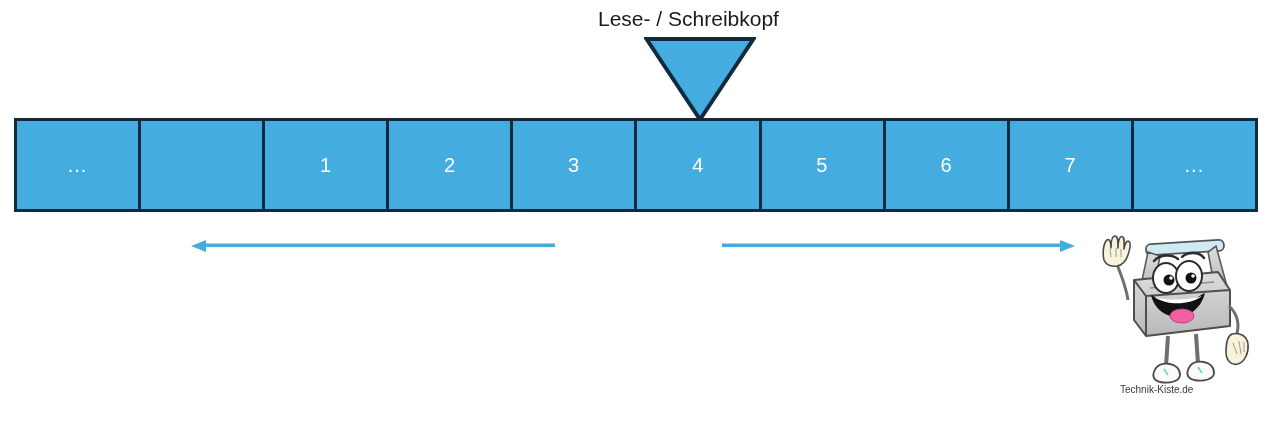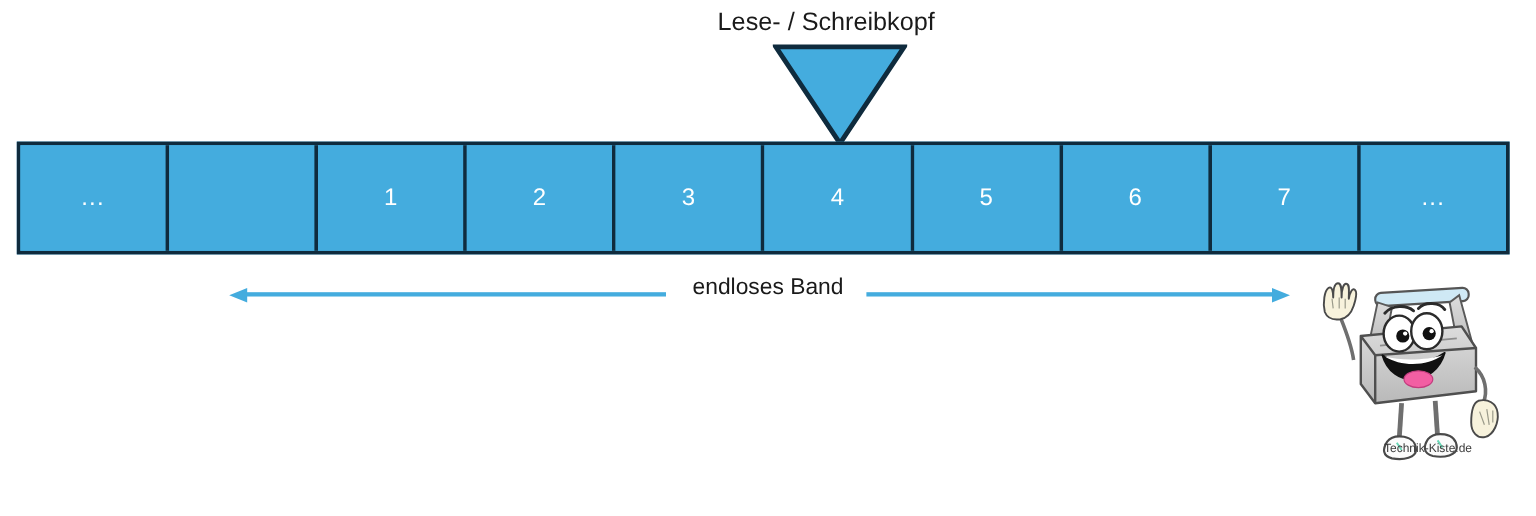--- a/index.html
+++ b/index.html
@@ -102,23 +102,23 @@
   #mascot {
     position: absolute;
     left: 1090px;
     top: 228px;
     width: 180px;
     height: 180px;
   }
   #mascot-caption {
     position: absolute;
     left: 1120px;
-    top: 368px;
+    top: 383px;
     width: 140px;
-    text-align: center;
+    text-align: left;
     font-size: 10px;
     line-height: 13px;
     color: #3a3a3a;
     white-space: nowrap;
   }
 </style>
 </head>
 <body>
 
 <div id="head-label">Lese- / Schreibkopf</div>
@@ -164,21 +164,20 @@
   <svg width="1280" height="40" viewBox="0 0 1280 40" aria-hidden="true">
 
     <polygon points="191,18 206,12 206,24" fill="#44ACDE"></polygon>
 
     <rect x="205" y="15.5" width="350" height="3.6" fill="#44ACDE"></rect>
 
     <rect x="722" y="15.5" width="338" height="3.6" fill="#44ACDE"></rect>
 
     <polygon points="1075,18 1060,12 1060,24" fill="#44ACDE"></polygon>
   </svg>
-  <div id="band-label">endloses Band</div>
 </div>
 
 <svg id="mascot" viewBox="0 0 180 180" aria-hidden="true">
   <defs>
     <linearGradient id="boxGrad" x1="0" y1="0" x2="0" y2="1">
       <stop offset="0%" stop-color="#dcdcdc"></stop>
       <stop offset="100%" stop-color="#b9b9b9"></stop>
     </linearGradient>
   </defs>
 

